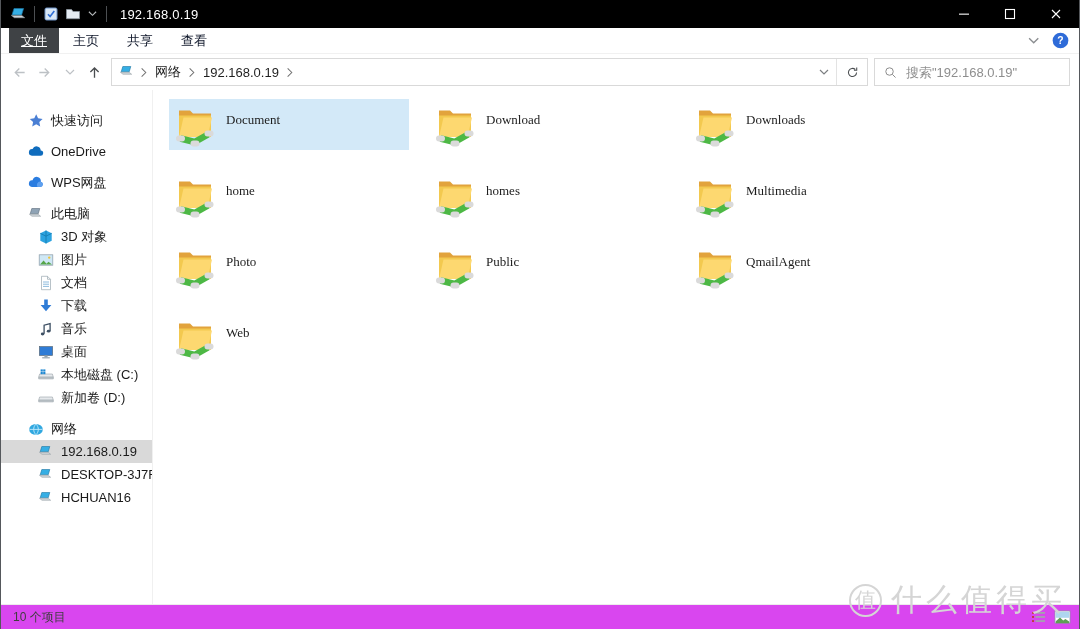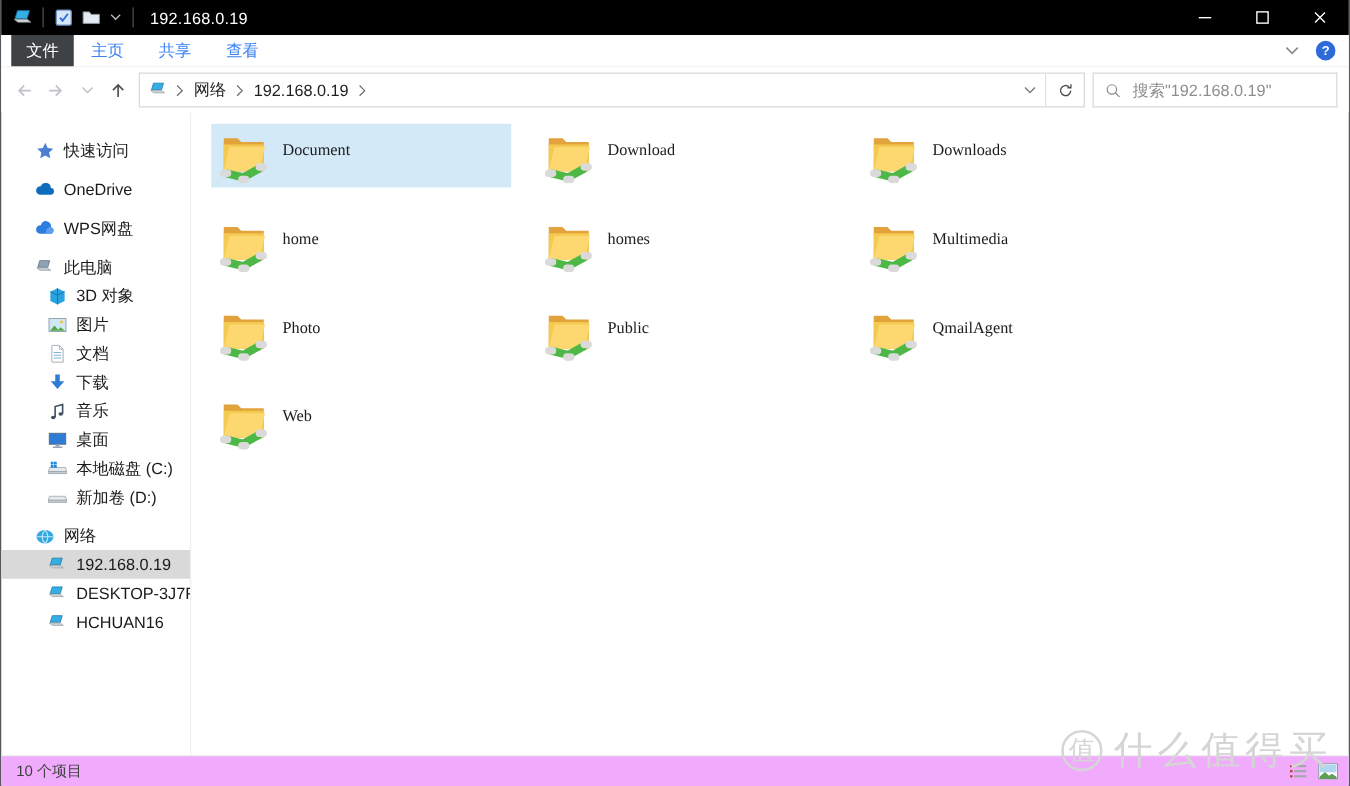--- a/index.html
+++ b/index.html
@@ -17,22 +17,22 @@
   .qat-chev { width:9px; height:8px; margin:0 4px; color:#b9bcbe; }
   .tb-sep { width:1px; height:16px; background:#4c4f52; margin:0 5px; }
   .tb-title { font-size:13px; margin-left:8px; letter-spacing:.2px; }
   .tb-controls { margin-left:auto; display:flex; height:28px; }
   .tb-btn { width:46px; height:28px; display:flex; align-items:center; justify-content:center; }
   .tb-btn svg { width:16px; height:16px; }
 
   
   .ribbon { height:26px; background:#fff; display:flex; align-items:stretch; padding-left:8px;
     border-bottom:1px solid #f1f1f1; font-size:13px; }
-  .tab { display:flex; align-items:center; padding:4px 14px; color:#3b82f6; }
-  .tab.active { background:var(--tab-bg,#3f4245); color:#fff; padding:0 12px; }
+  .tab { display:flex; align-items:center; padding:4px 14px; color:#0f172a; }
+  .tab.active { background:var(--tab-bg,#3f4245); color:#fff; padding:0 12px;text-decoration:underline; }
   .ribbon-right { margin-left:auto; display:flex; align-items:center; gap:12px; padding-right:10px; }
   .rb-chev { width:12px; height:8px; color:#8a8d90; display:inline-flex; }
   .rb-help { width:17px; height:17px; display:inline-flex; }
 
   
   .addressbar { height:36px; display:flex; align-items:center; padding:0 9px 0 6px; background:#fff; }
   .nav-btn { width:25px; height:26px; display:flex; align-items:center; justify-content:center; flex:none; }
   .nav-btn svg { width:15px; height:15px; }
   .nav-btn.sm svg { width:10px; height:7px; }
   .nav-disabled { color:#bdc1c5; }
@@ -69,21 +69,21 @@
 
   .files { flex:1; padding:9px 0 0 16px; position:relative; overflow:hidden; }
   .grid { display:grid; grid-template-columns:repeat(3,240px); gap:20px;font-family:Liberation Serif, serif; }
   .tile { width:240px; height:51px; display:flex; align-items:flex-start; padding:5px 0 0 7px; }
   .tile.selected { background:var(--sel-bg,#d3e9f8); }
   .fic { width:38px; height:43px; flex:none; display:inline-flex; }
   .fic svg { width:100%; height:100%; }
   .fname { margin:8px 0 0 12px; font-size:13px; color:#1c1c1c; white-space:nowrap; }
 
   
-  .statusbar { height:25px; border-top:1px solid #ececec; background:#f0abfc;
+  .statusbar { height:25px; border-top:1px solid #ececec; background:#d946ef;
     display:flex; align-items:center; padding:0 8px 0 12px; font-size:12px; color:#3f3f3f; }
   .sb-right { margin-left:auto; display:flex; align-items:center; gap:7px; }
   .sb-view { width:17px; height:14px; display:inline-flex; }
 
   
   .watermark { position:absolute; right:13px; bottom:7px; display:flex; align-items:center; gap:9px;
     color:#d5d5d5; z-index:6; pointer-events:none; }
   .wm-circle { width:33px; height:33px; border:2px solid #d5d5d5; border-radius:50%;
     display:flex; align-items:center; justify-content:center; font-size:21px; }
   .wm-text { font-size:31px; letter-spacing:4px; }

